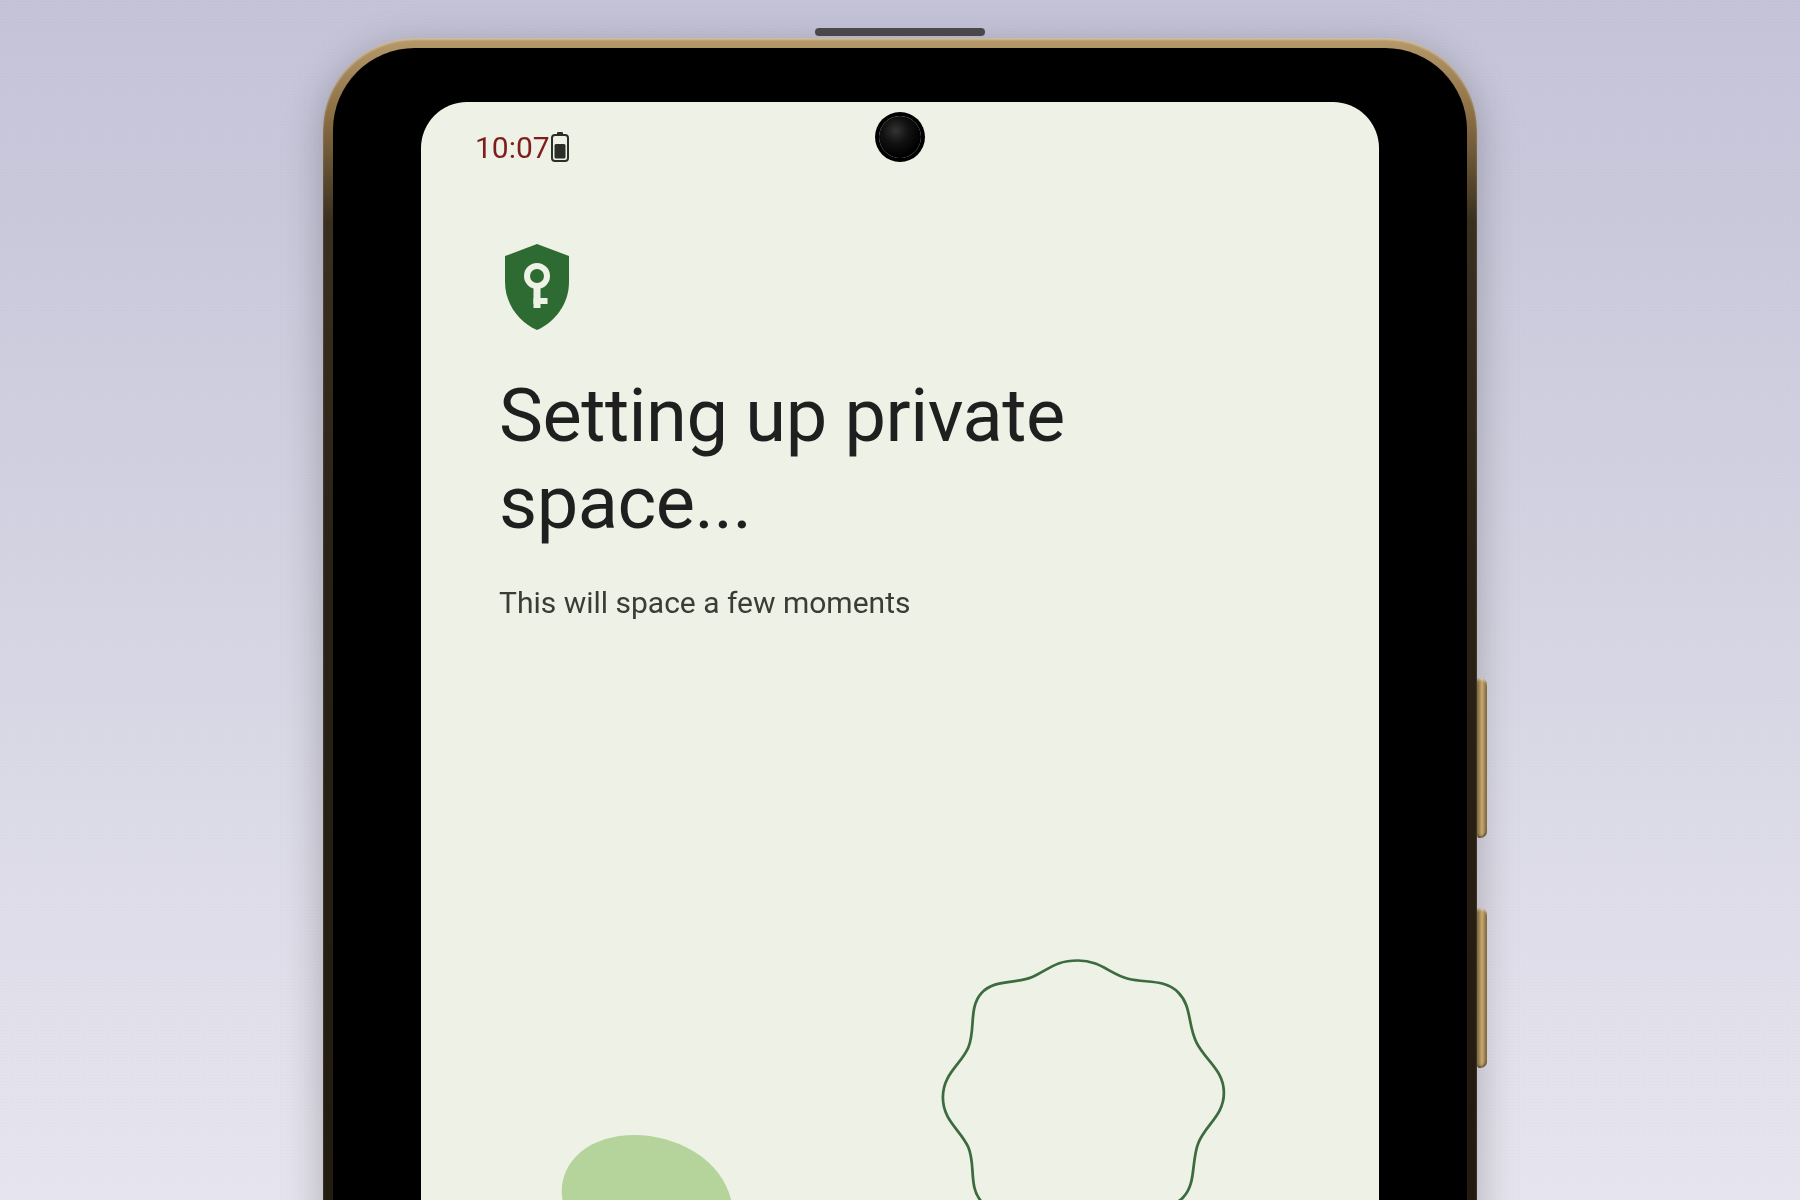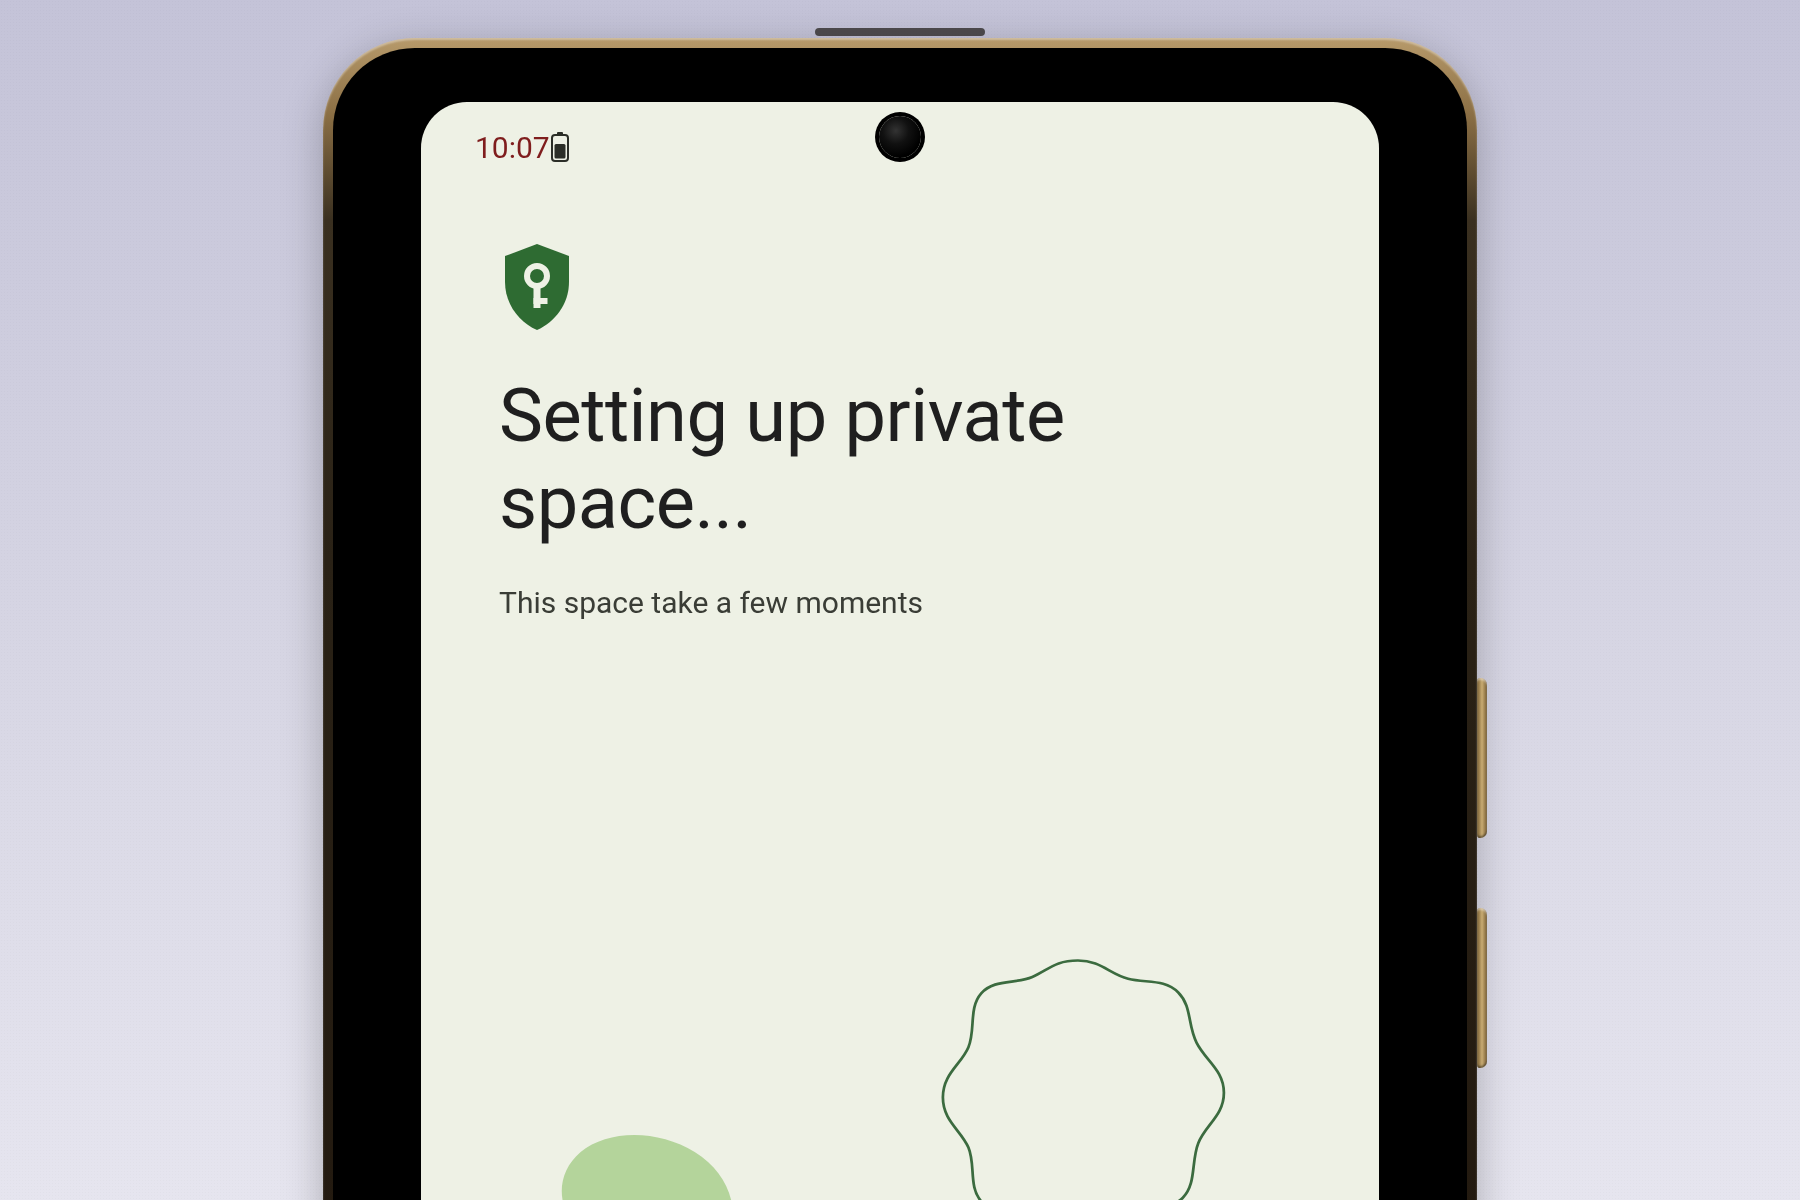--- a/index.html
+++ b/index.html
@@ -171,21 +171,21 @@
             <div class="shield-wrap">
               <svg width="76" height="90" viewBox="0 0 76 90">
                 <path d="M38 2 L70 14 V40 C70 62 56 80 38 88 C20 80 6 62 6 40 V14 Z" fill="#2e6b32"></path>
                 <circle cx="38" cy="34" r="10" fill="none" stroke="#eef1e5" stroke-width="6"></circle>
                 <rect x="34.5" y="42" width="7" height="24" fill="#eef1e5"></rect>
                 <rect x="34.5" y="56" width="14" height="6" fill="#eef1e5"></rect>
               </svg>
             </div>
 
             <h1 class="title">Setting up private space...</h1>
-            <p class="subtitle">This space take a few moments</p>
+            <p class="subtitle">This will space a few moments</p>
           </div>
 
           <div class="illustration">
             <svg viewBox="0 0 1050 520" preserveAspectRatio="xMidYMax slice">
 
               <g transform="translate(560,40)">
                 <path d="M160 0
                   C185 0 195 15 215 20 C235 25 255 20 270 35 C285 50 280 70 290 90
                   C300 110 320 120 320 145 C320 170 300 180 292 200 C284 220 290 245 275 260
                   C260 275 235 270 218 280 C200 290 190 310 165 310 C140 310 128 290 110 282

